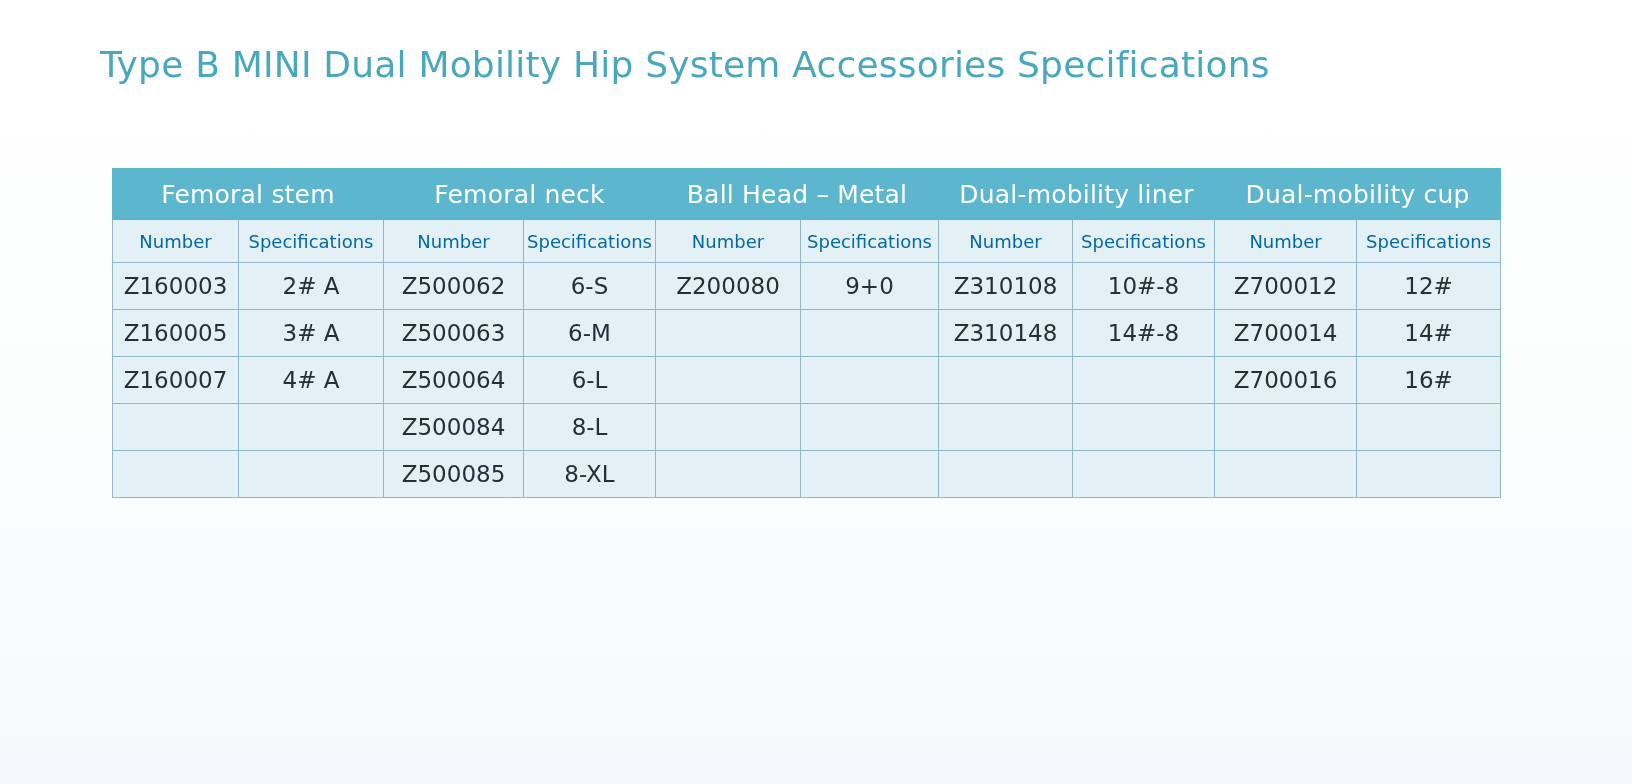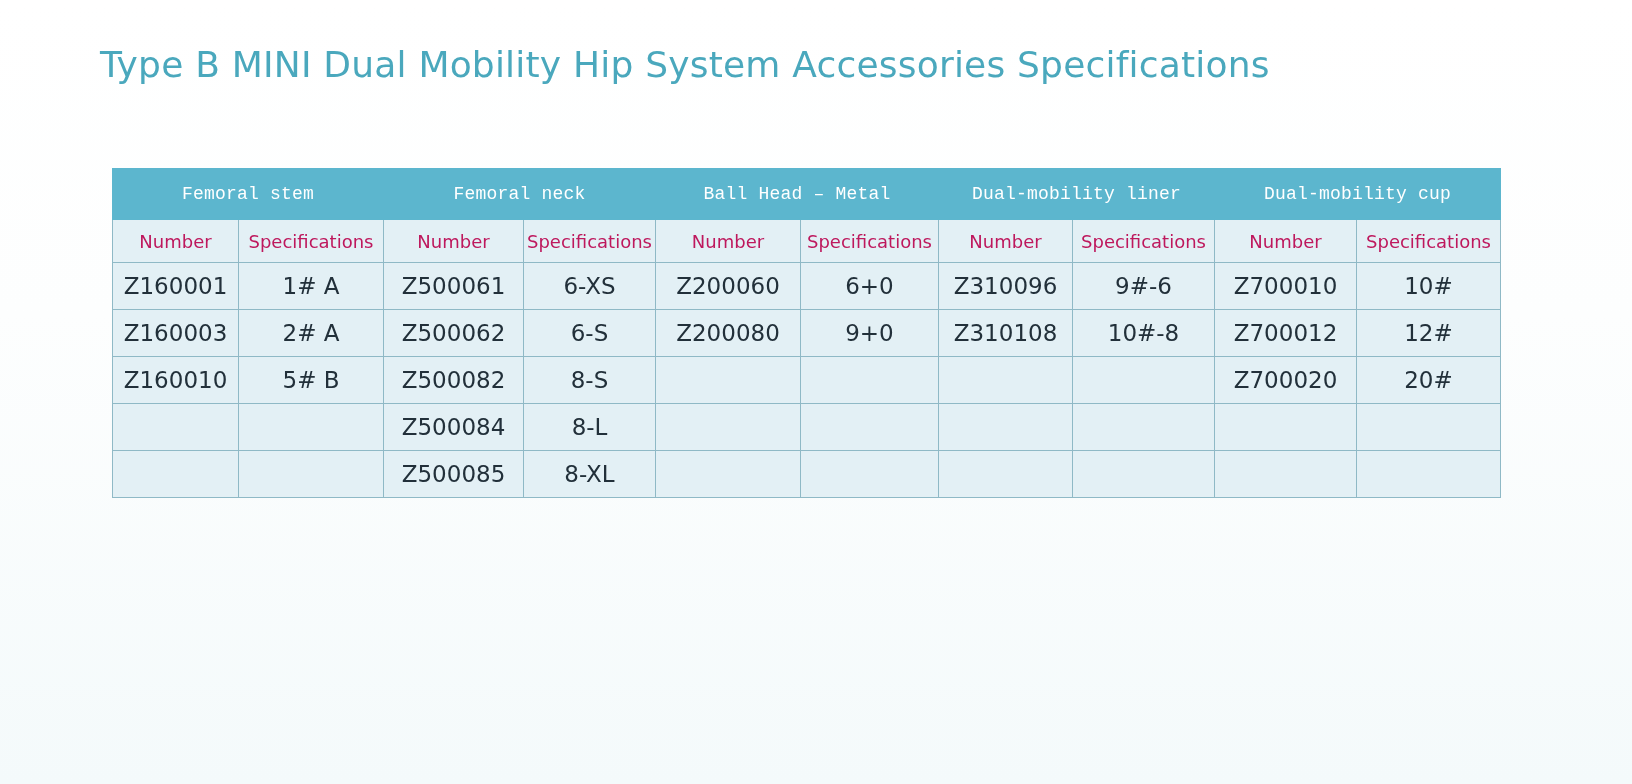--- a/index.html
+++ b/index.html
@@ -47,31 +47,30 @@
     padding: 0;
     text-align: center;
     vertical-align: middle;
     color: #26323c;
     font-weight: 400;
   }
   tr.group-head th {
     background: #5cb6ce;
     color: #ffffff;
     height: 50px;
-    font-size: 18px;
+    font-size: 25px;
     border: 1px solid #5cb6ce;
     white-space: nowrap;
     letter-spacing: 0.2px;
-    font-family: Liberation Mono, monospace;
   }
   tr.sub-head td {
     background: #e3f0f5;
     height: 42px;
     font-size: 18px;
-    color: #be185d;
+    color: #0369a1;
     white-space: nowrap;
   }
   tr.data-row td {
     height: 46px;
     font-size: 23px;
     background: #e3f0f5;
     color: #22303a;
   }
   tr.data-row td.empty {
     color: transparent;
@@ -133,54 +132,54 @@
           <td>Number</td>
           <td>Specifications</td>
           <td>Number</td>
           <td>Specifications</td>
           <td>Number</td>
           <td>Specifications</td>
         </tr>
       </thead>
       <tbody>
         <tr class="data-row">
-          <td>Z160001</td>
-          <td>1# A</td>
-          <td>Z500061</td>
-          <td>6-XS</td>
-          <td>Z200060</td>
-          <td>6+0</td>
-          <td>Z310096</td>
-          <td>9#-6</td>
-          <td>Z700010</td>
-          <td>10#</td>
-        </tr>
-        <tr class="data-row">
           <td>Z160003</td>
           <td>2# A</td>
           <td>Z500062</td>
           <td>6-S</td>
           <td>Z200080</td>
           <td>9+0</td>
           <td>Z310108</td>
           <td>10#-8</td>
           <td>Z700012</td>
           <td>12#</td>
         </tr>
         <tr class="data-row">
-          <td>Z160010</td>
-          <td>5# B</td>
-          <td>Z500082</td>
-          <td>8-S</td>
-          <td class="empty"></td>
-          <td class="empty"></td>
-          <td class="empty"></td>
-          <td class="empty"></td>
-          <td>Z700020</td>
-          <td>20#</td>
+          <td>Z160005</td>
+          <td>3# A</td>
+          <td>Z500063</td>
+          <td>6-M</td>
+          <td class="empty"></td>
+          <td class="empty"></td>
+          <td>Z310148</td>
+          <td>14#-8</td>
+          <td>Z700014</td>
+          <td>14#</td>
+        </tr>
+        <tr class="data-row">
+          <td>Z160007</td>
+          <td>4# A</td>
+          <td>Z500064</td>
+          <td>6-L</td>
+          <td class="empty"></td>
+          <td class="empty"></td>
+          <td class="empty"></td>
+          <td class="empty"></td>
+          <td>Z700016</td>
+          <td>16#</td>
         </tr>
         <tr class="data-row">
           <td class="empty"></td>
           <td class="empty"></td>
           <td>Z500084</td>
           <td>8-L</td>
           <td class="empty"></td>
           <td class="empty"></td>
           <td class="empty"></td>
           <td class="empty"></td>

